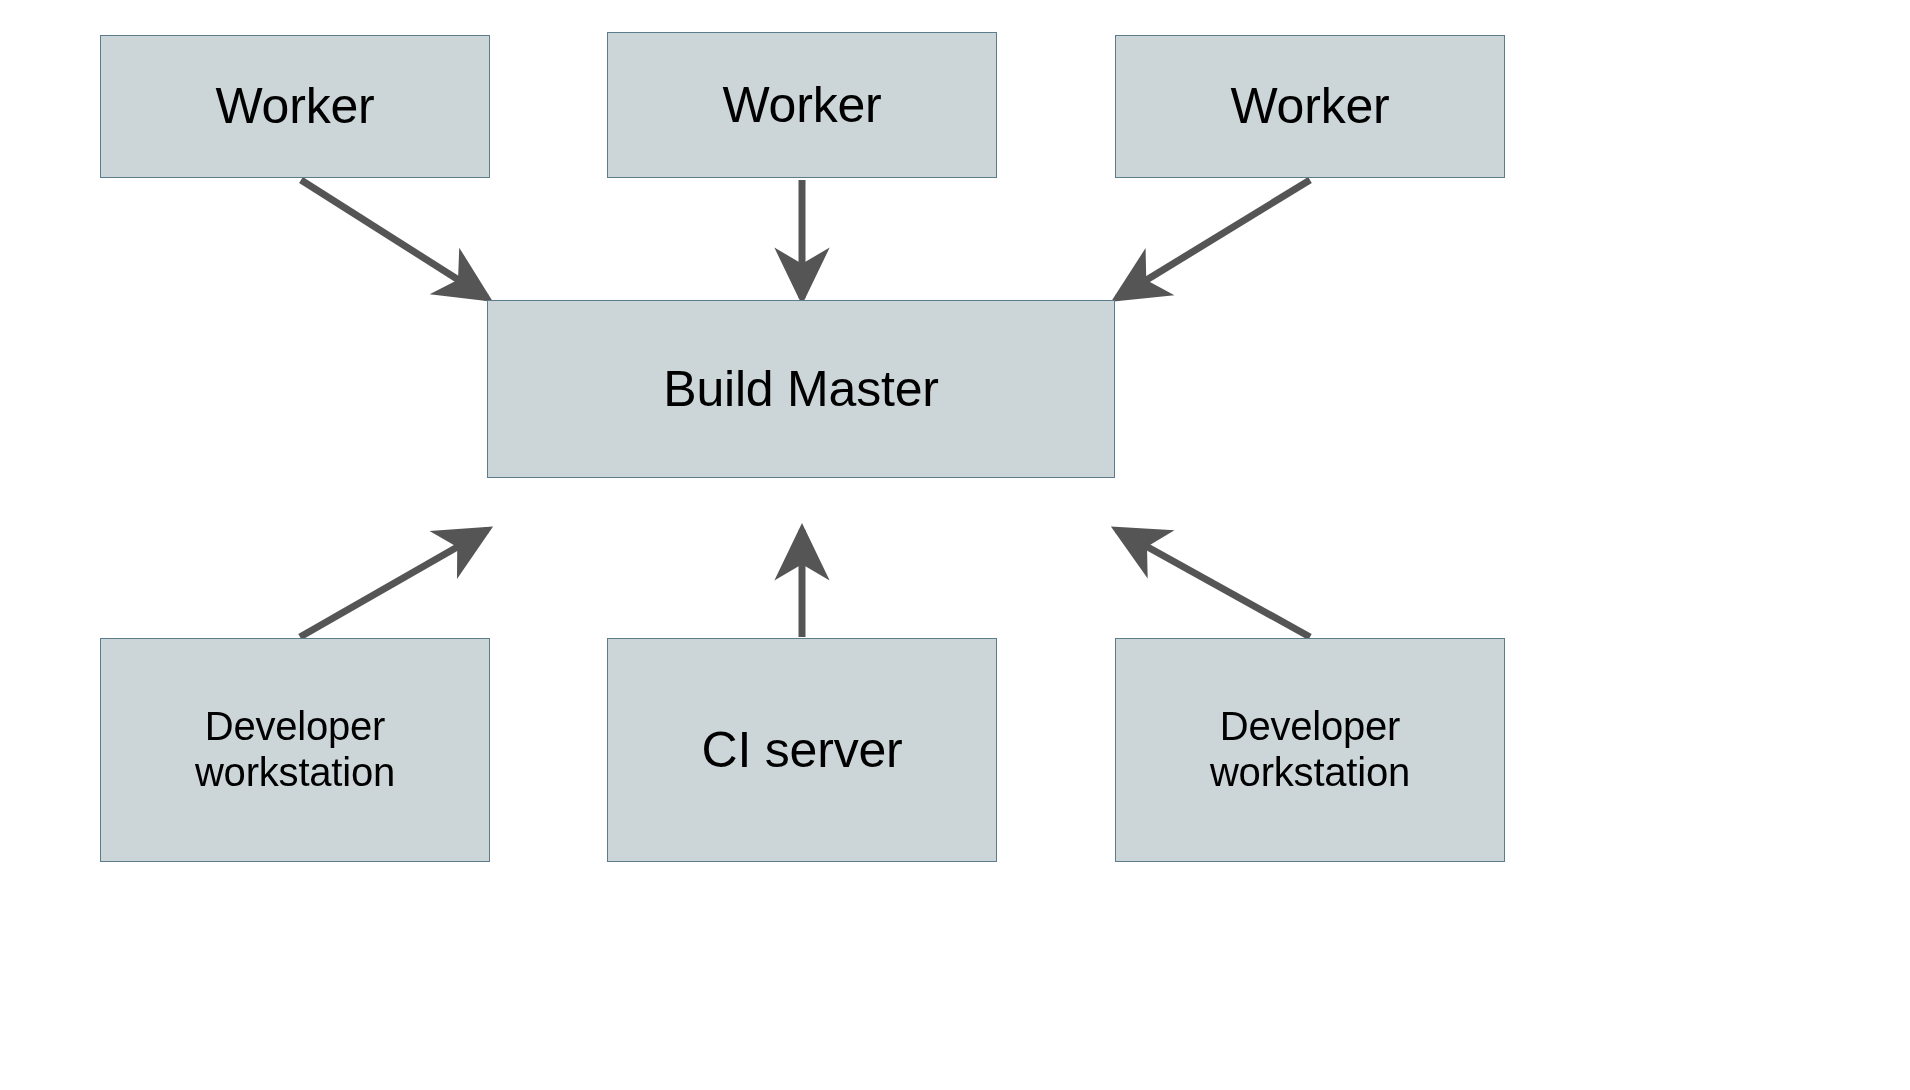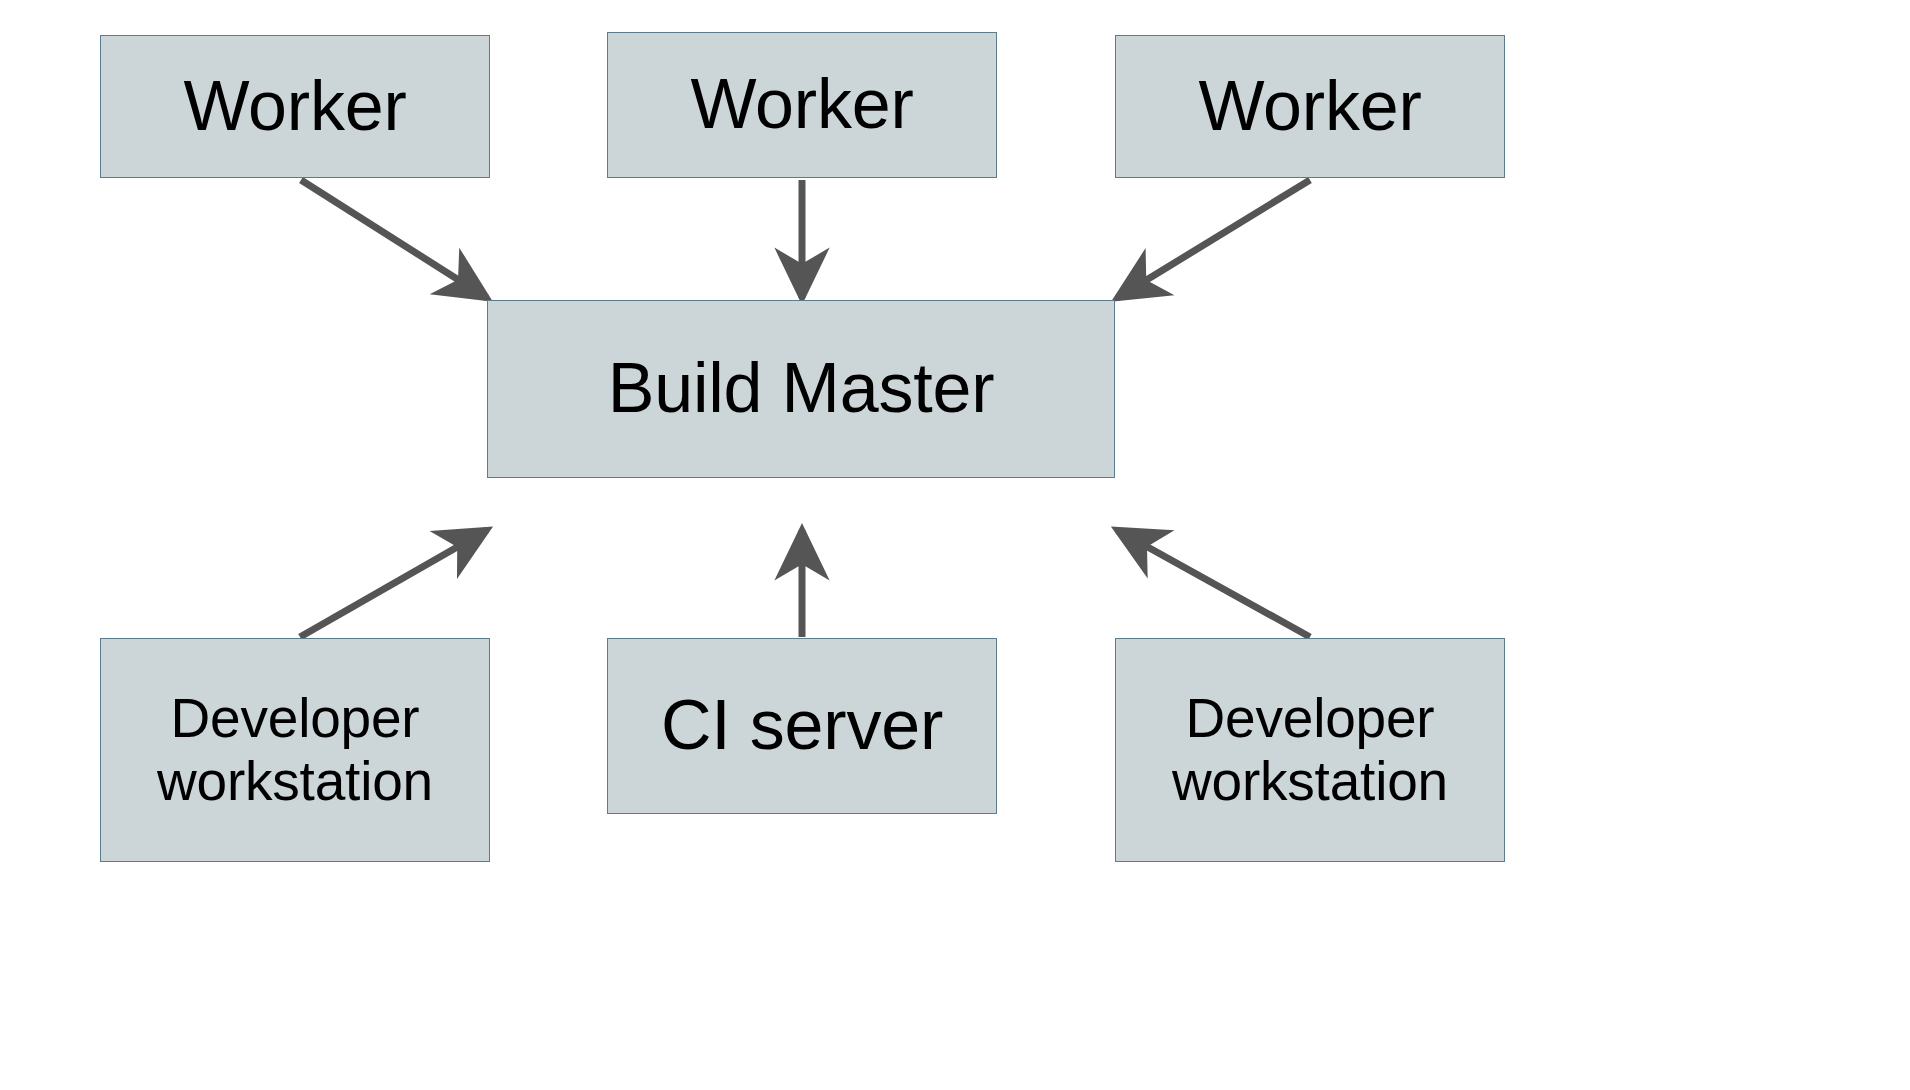--- a/index.html
+++ b/index.html
@@ -25,22 +25,22 @@
     justify-content: center;
     text-align: center;
   }
   .node-label {
     color: #000000;
     font-weight: 400;
     line-height: 1.14;
     letter-spacing: -0.2px;
     white-space: pre-line;
   }
-  .size-lg { font-size: 70px; }
-  .size-md { font-size: 55px; }
+  .size-lg { font-size: 50px; }
+  .size-md { font-size: 40px; }
   #edges {
     position: absolute;
     left: 0;
     top: 0;
     width: 1910px;
     height: 1090px;
     pointer-events: none;
   }
 </style>
 </head>
@@ -74,21 +74,21 @@
       <div class="node" style="left: 1115px; top: 35px; width: 390px; height: 143px; background: rgb(204, 214, 217); border-color: rgb(93, 124, 139);">
         <div class="node-label size-lg" style="color: rgb(0, 0, 0);">Worker</div>
       </div>
       <div class="node" style="left: 487px; top: 300px; width: 628px; height: 178px; background: rgb(204, 214, 217); border-color: rgb(93, 124, 139);">
         <div class="node-label size-lg" style="color: rgb(0, 0, 0);">Build Master</div>
       </div>
       <div class="node" style="left: 100px; top: 638px; width: 390px; height: 224px; background: rgb(204, 214, 217); border-color: rgb(93, 124, 139);">
         <div class="node-label size-md" style="color: rgb(0, 0, 0);">Developer
 workstation</div>
       </div>
-      <div class="node" style="left: 607px; top: 638px; width: 390px; height: 176px; background: rgb(204, 214, 217); border-color: rgb(93, 124, 139);">
+      <div class="node" style="left: 607px; top: 638px; width: 390px; height: 224px; background: rgb(204, 214, 217); border-color: rgb(93, 124, 139);">
         <div class="node-label size-lg" style="color: rgb(0, 0, 0);">CI server</div>
       </div>
       <div class="node" style="left: 1115px; top: 638px; width: 390px; height: 224px; background: rgb(204, 214, 217); border-color: rgb(93, 124, 139);">
         <div class="node-label size-md" style="color: rgb(0, 0, 0);">Developer
 workstation</div>
       </div>
     </div>
 
 </div>
 

